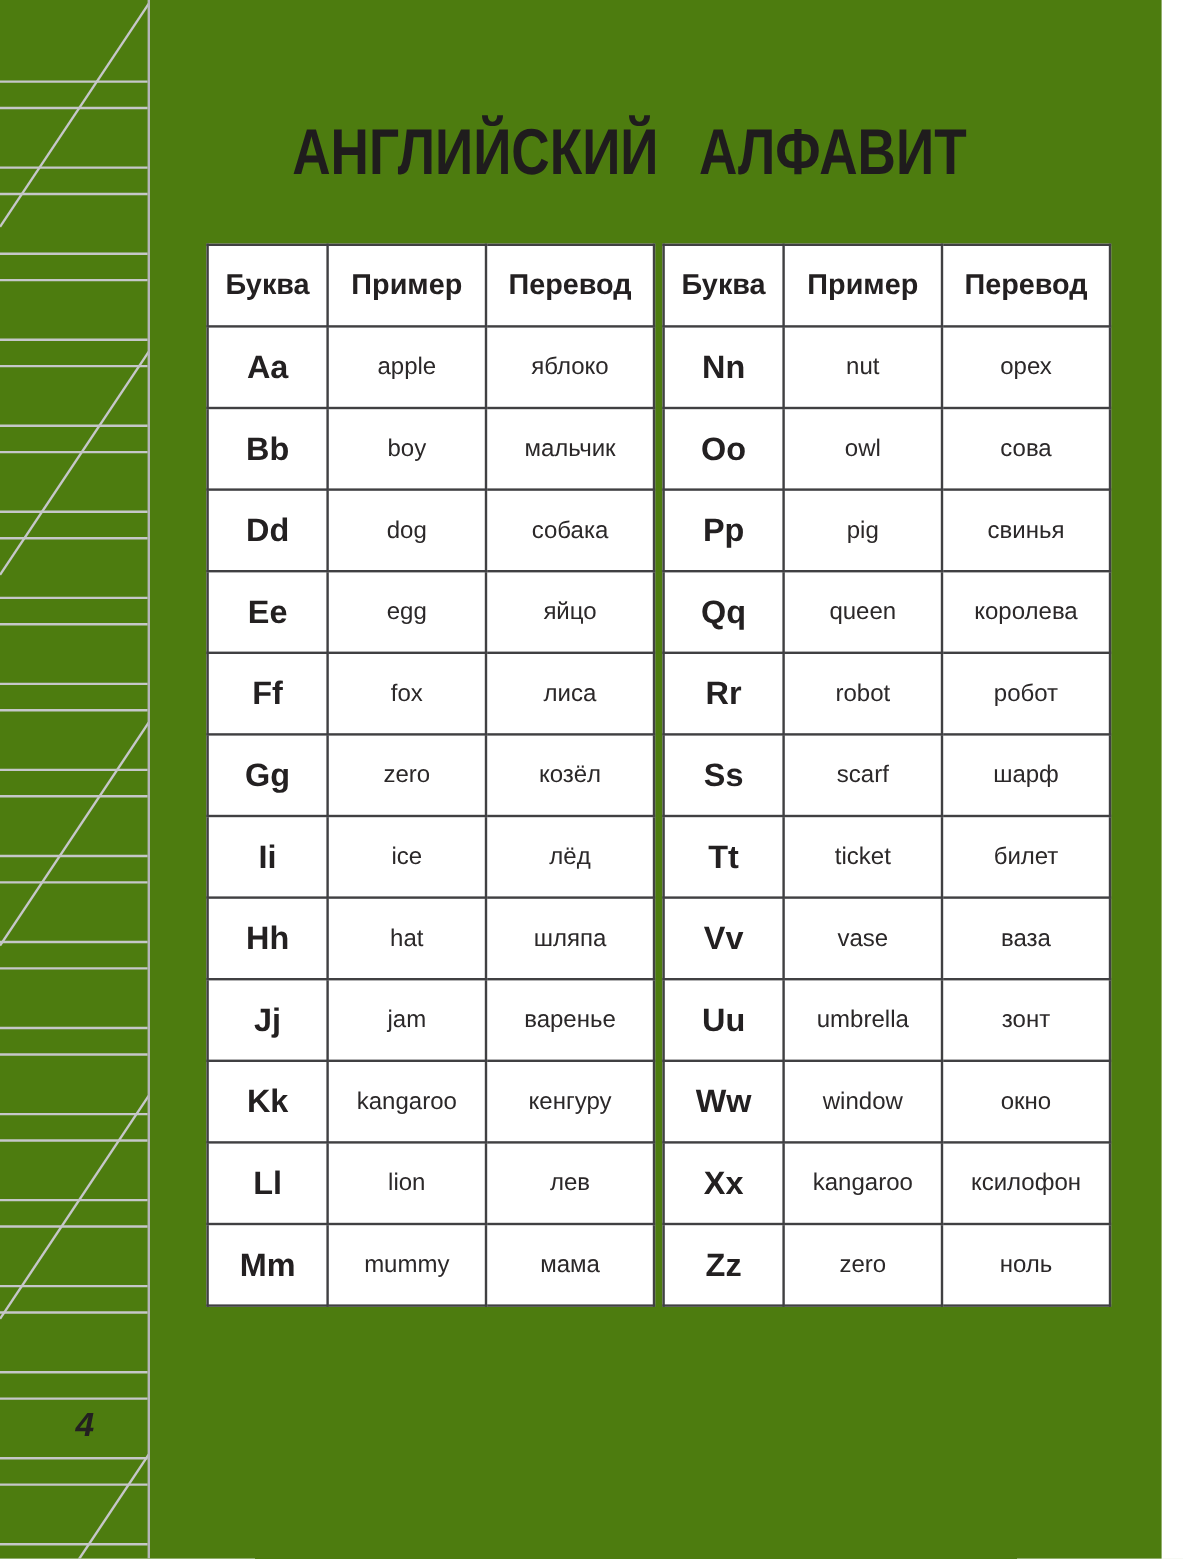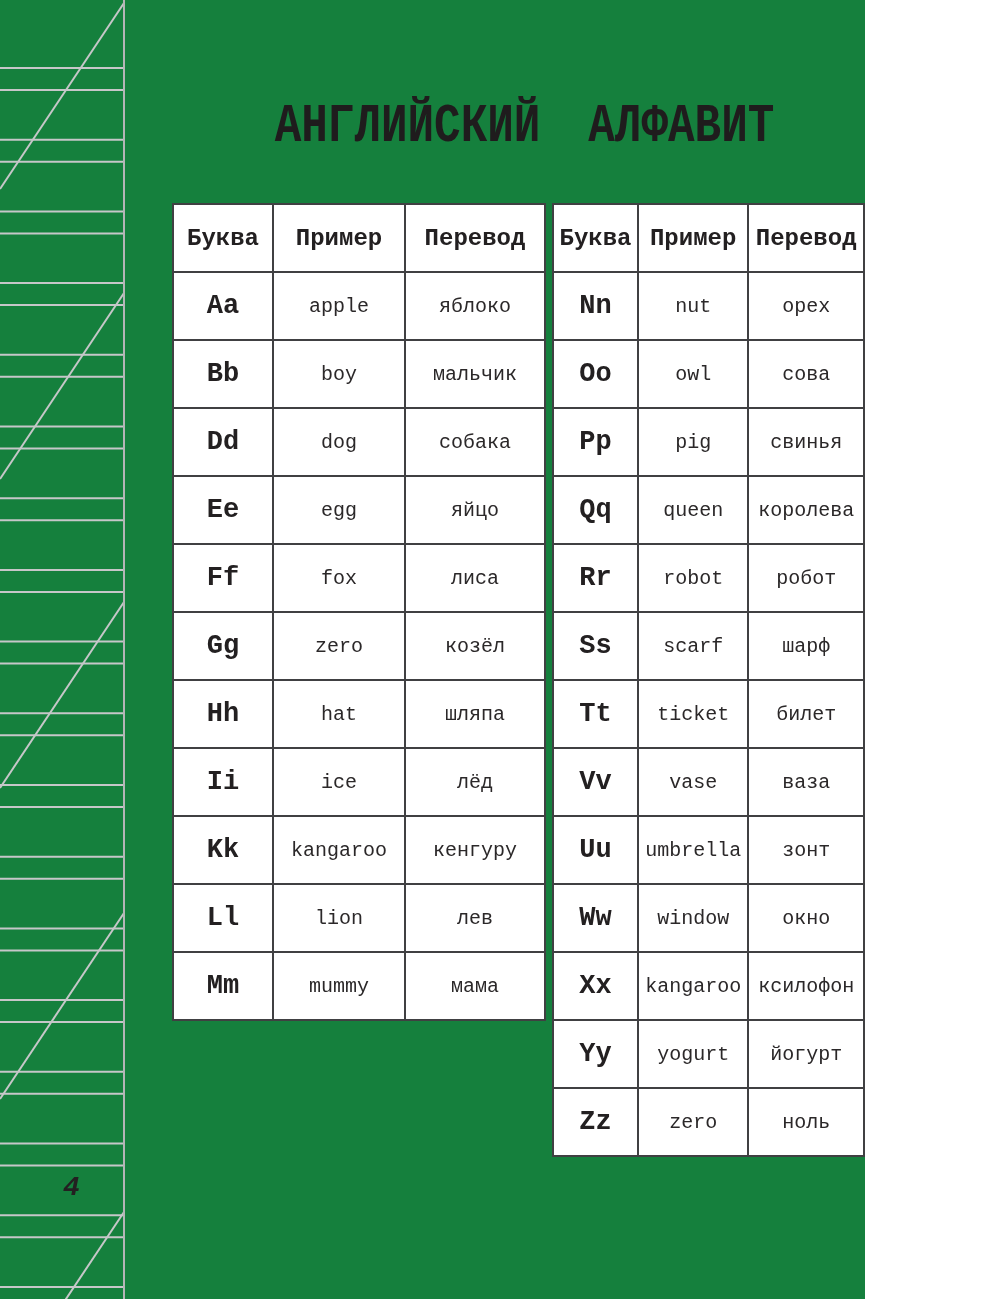--- a/index.html
+++ b/index.html
@@ -1,21 +1,21 @@
 <!DOCTYPE html>
 <html><head>
 <meta charset="utf-8">
 <style>
   html, body { margin: 0; padding: 0; background: #ffffff; }
   .page {
     position: relative;
-    width: 865px;
+    width: 968px;
     height: 1299px;
-    background: #15803d;
-    font-family: Liberation Mono, monospace;
+    background: #4d7c0f;
+    font-family: Liberation Sans, sans-serif;
     color: #232021;
     overflow: hidden;
   }
   .margin-ruling {
     position: absolute;
     left: 0; top: 0;
     width: 126px; height: 1299px;
   }
   .page-title {
     position: absolute;
@@ -168,28 +168,33 @@
           <td class="letter">Ff</td>
           <td class="word">fox</td>
           <td class="word">лиса</td>
         </tr>
         <tr>
           <td class="letter">Gg</td>
           <td class="word">zero</td>
           <td class="word">козёл</td>
         </tr>
         <tr>
+          <td class="letter">Ii</td>
+          <td class="word">ice</td>
+          <td class="word">лёд</td>
+        </tr>
+        <tr>
           <td class="letter">Hh</td>
           <td class="word">hat</td>
           <td class="word">шляпа</td>
         </tr>
         <tr>
-          <td class="letter">Ii</td>
-          <td class="word">ice</td>
-          <td class="word">лёд</td>
+          <td class="letter">Jj</td>
+          <td class="word">jam</td>
+          <td class="word">варенье</td>
         </tr>
         <tr>
           <td class="letter">Kk</td>
           <td class="word">kangaroo</td>
           <td class="word">кенгуру</td>
         </tr>
         <tr>
           <td class="letter">Ll</td>
           <td class="word">lion</td>
           <td class="word">лев</td>
@@ -265,25 +270,20 @@
           <td class="letter">Ww</td>
           <td class="word">window</td>
           <td class="word">окно</td>
         </tr>
         <tr>
           <td class="letter">Xx</td>
           <td class="word">kangaroo</td>
           <td class="word">ксилофон</td>
         </tr>
         <tr>
-          <td class="letter">Yy</td>
-          <td class="word">yogurt</td>
-          <td class="word">йогурт</td>
-        </tr>
-        <tr>
           <td class="letter">Zz</td>
           <td class="word">zero</td>
           <td class="word">ноль</td>
         </tr>
       </tbody>
   </table>
 
   <div class="page-number">4</div>
 
 </div>

